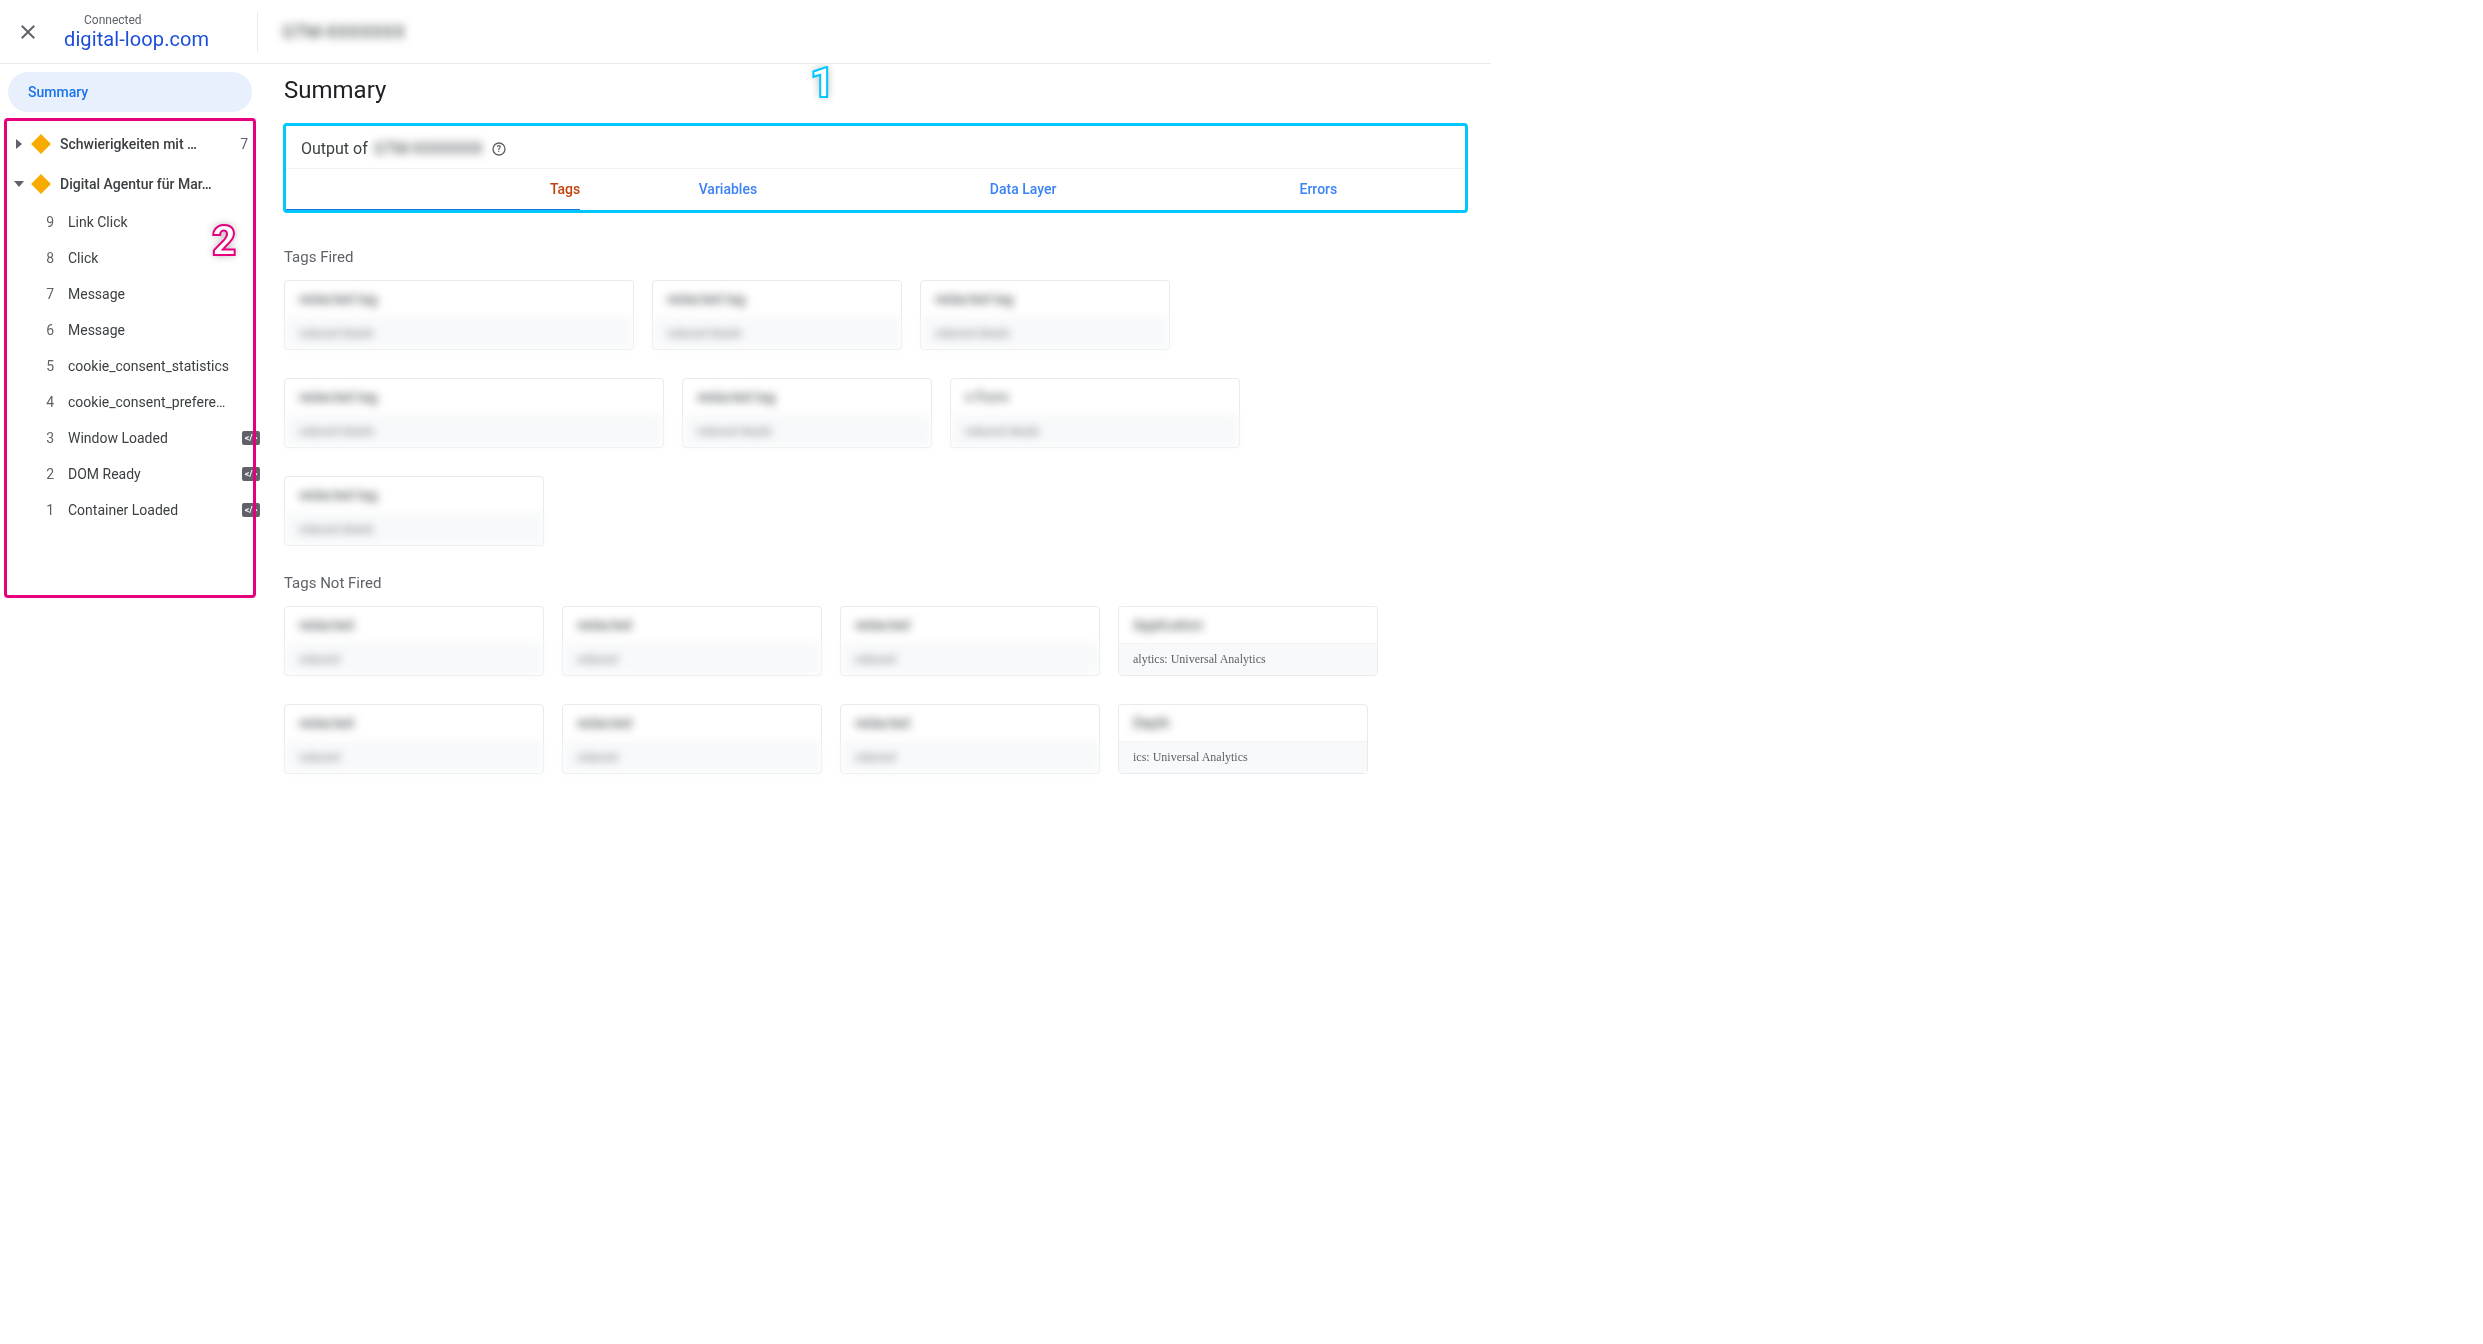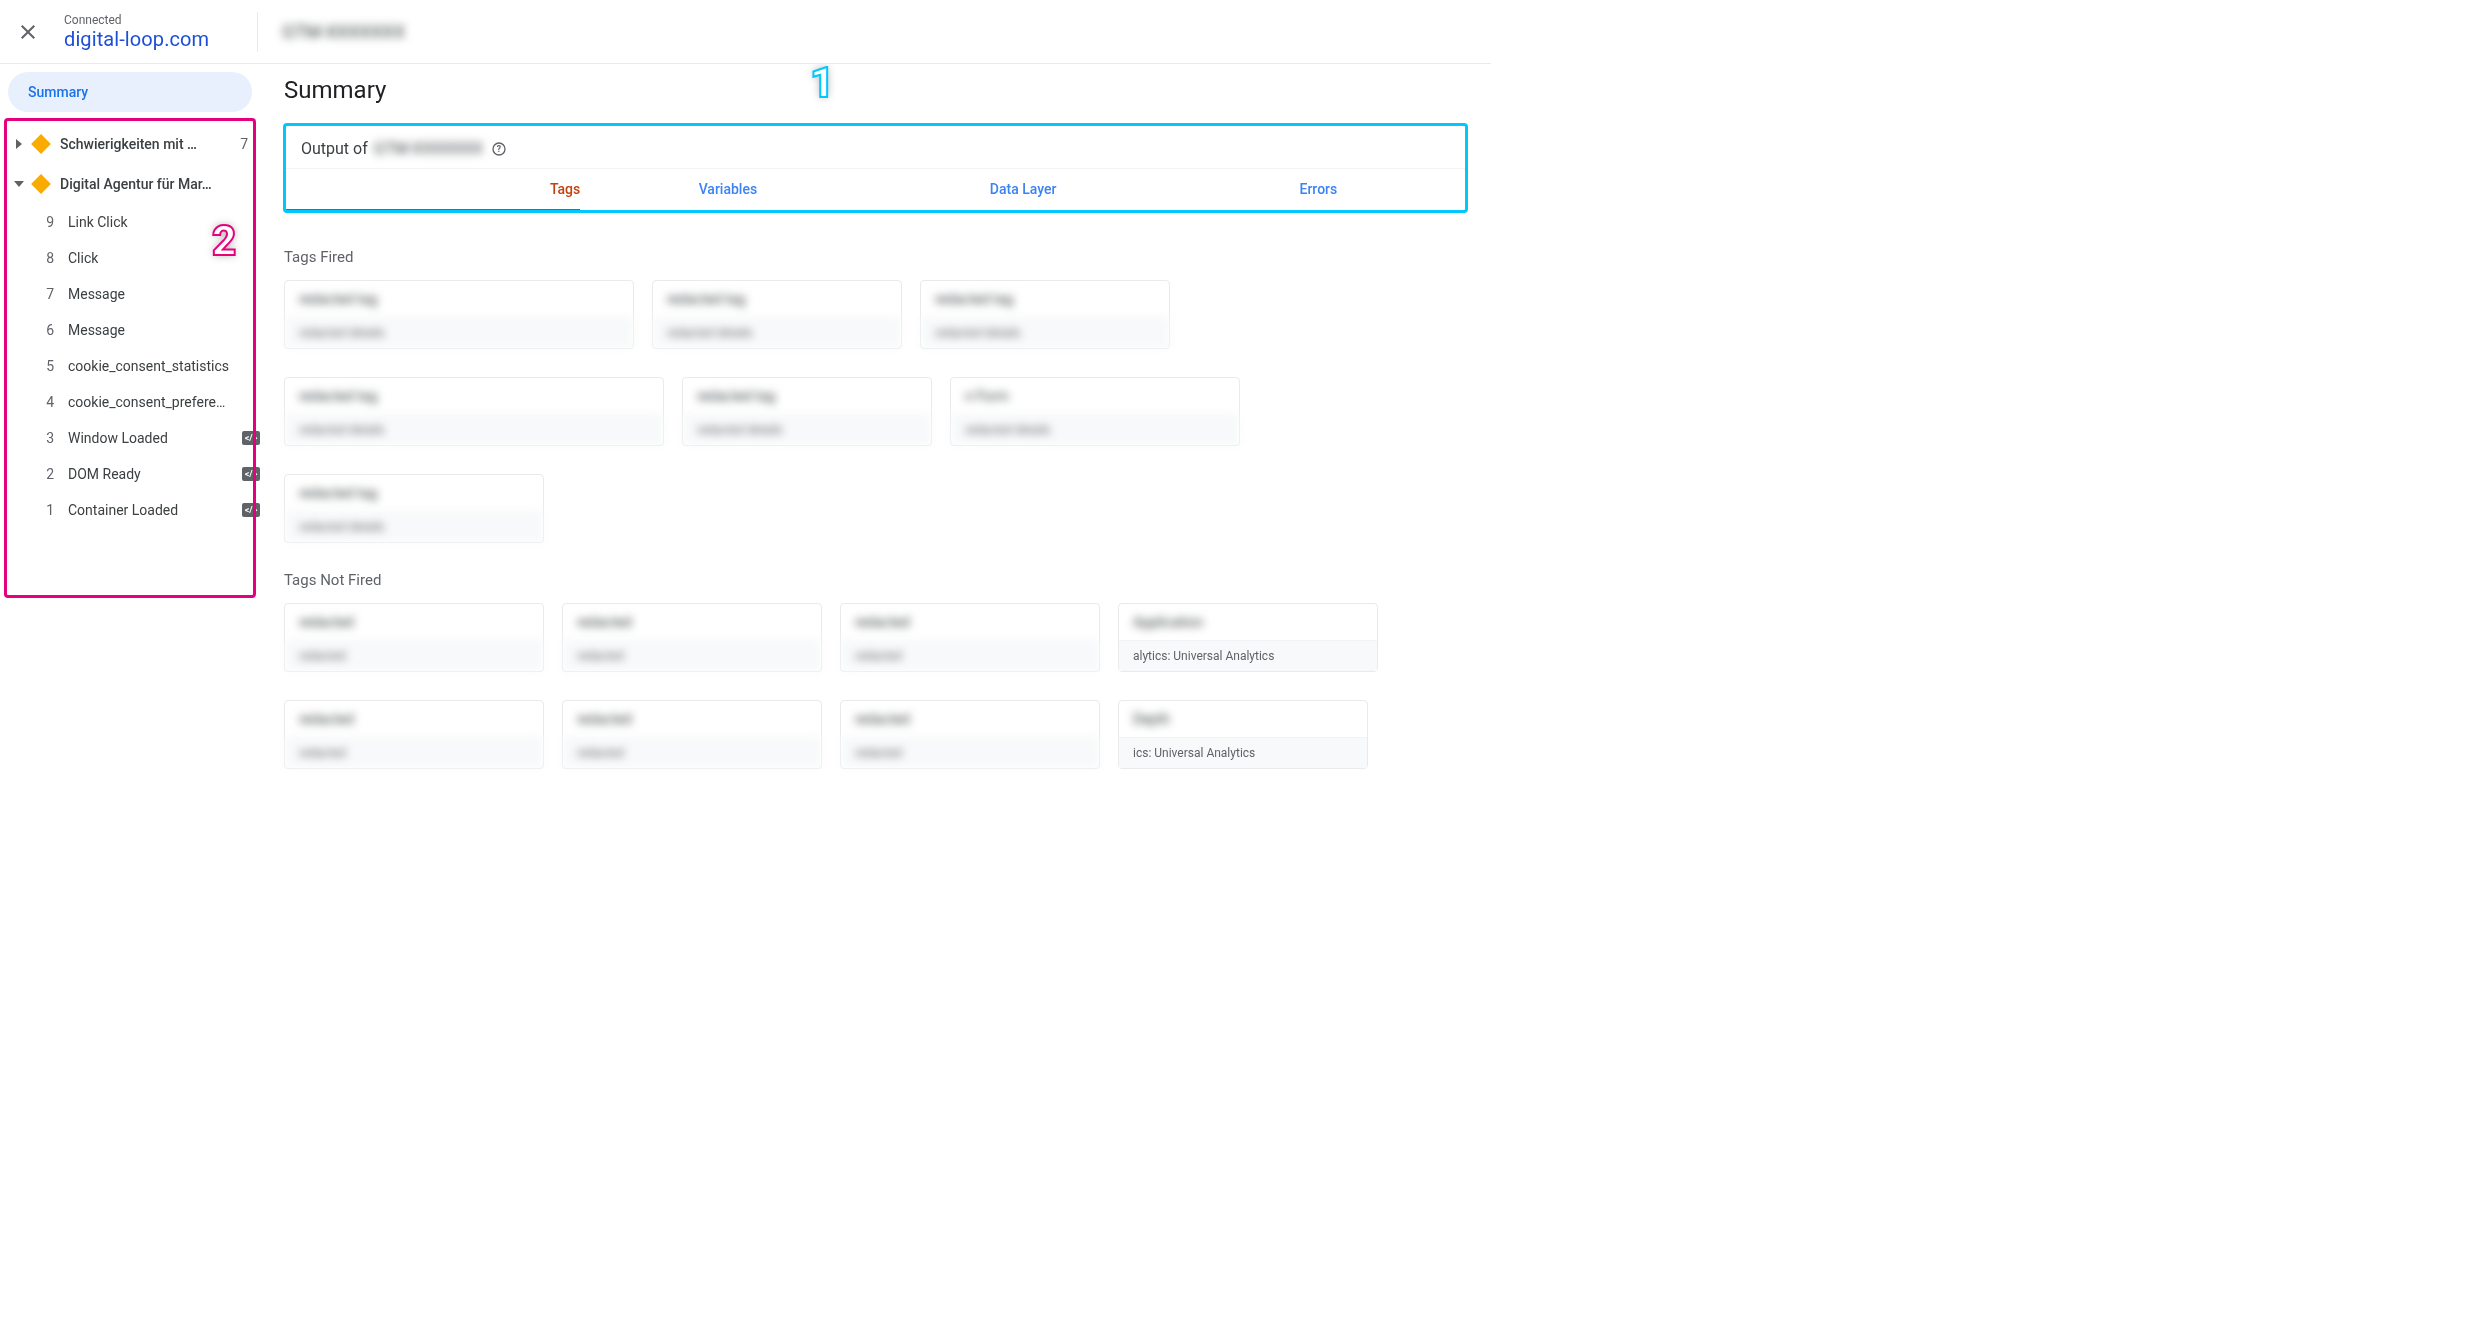--- a/index.html
+++ b/index.html
@@ -24,21 +24,21 @@
   .close-icon {
     width: 24px; height: 24px;
     color: #5f6368;
     cursor: pointer;
     margin-right: 24px;
   }
   .connection {
     display: flex; flex-direction: column;
     margin-right: 24px;
   }
-  .connection .status { font-size: 12px; color: #5f6368; }
+  .connection .status { font-size: 12px; color: #5f6368; margin-left: 20px; }
   .connection .domain { font-size: 20px; color: #1d4ed8; letter-spacing: .1px; text-align: center; }
   .divider-v {
     width: 1px; height: 40px; background: #e8eaed;
     margin: 0 24px;
   }
   .container-id {
     font-size: 18px; color: #3c4043;
     filter: blur(4px);
     user-select: none;
   }
@@ -176,20 +176,21 @@
     font-size:14px; color:#3c4043;
     white-space:nowrap;
   }
   .tag-card .card-sub {
     padding: 8px 14px;
     background:#f8f9fa;
     border-top:1px solid #f1f3f4;
     filter: blur(4px);
     font-size:12px; color:#5f6368;
     white-space:nowrap;
+    font-family:Liberation Serif, serif;
   }
   .tag-card .card-sub.visible { filter:none; }
 
   
   .annot-box {
     position:absolute;
     border:3px solid #e6007e;
     border-radius:4px;
     pointer-events:none;
   }

